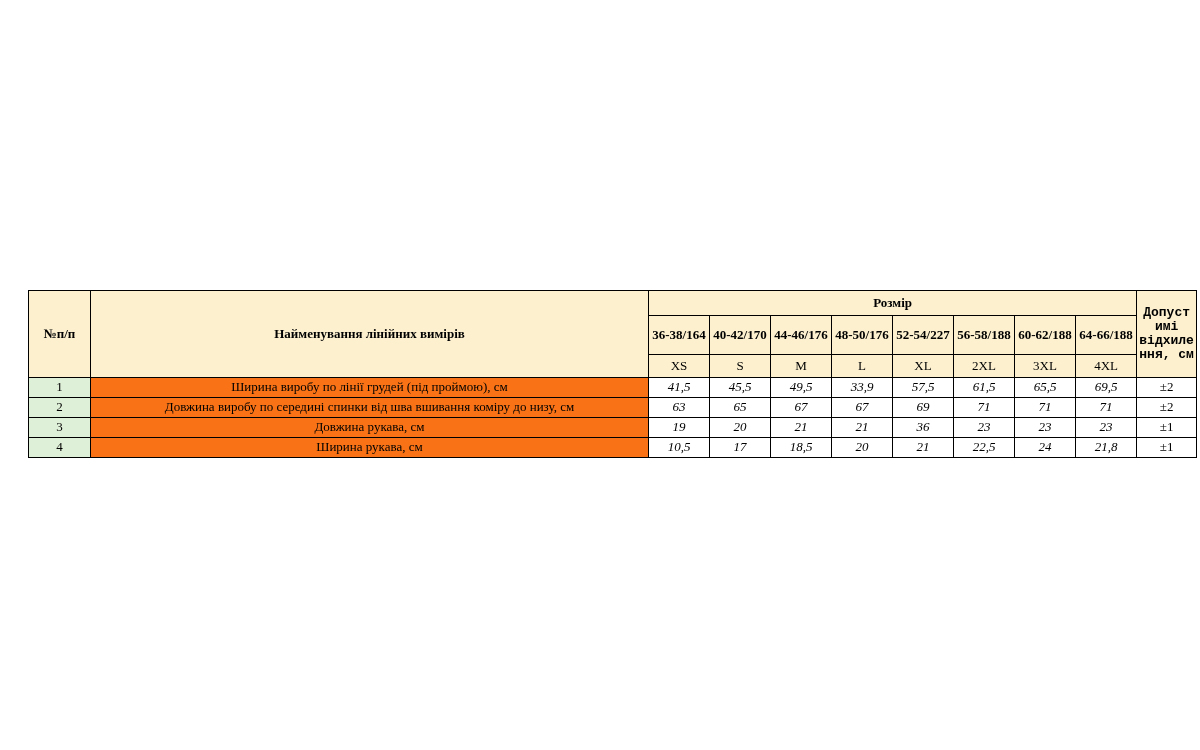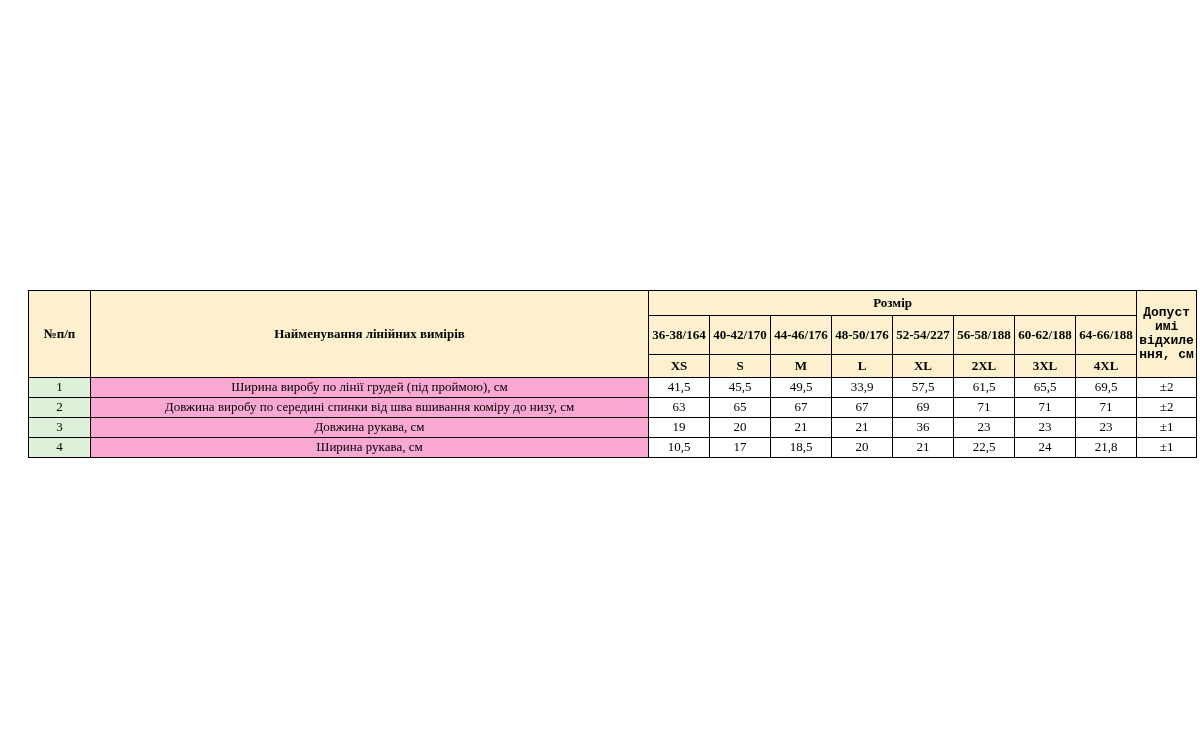--- a/index.html
+++ b/index.html
@@ -79,41 +79,42 @@
   .size-num {
     font-size: 13px;
     font-weight: bold;
     line-height: 1.12;
     height: 38px;
     padding: 1px 0;
   }
 
   .size-letter {
     font-size: 14px;
-    font-weight: bold;
+    font-weight: normal;
     height: 22px;
   }
 
   
   .row-idx {
     background: #dff0d8;
     font-size: 13px;
     height: 19px;
   }
 
   .row-name {
-    background: #f9a8d4;
+    background: #f97316;
     font-size: 13px;
     text-align: center;
     padding: 0 4px;
   }
 
   .cell-val {
     background: #ffffff;
     font-size: 13px;
+    font-style: italic;
   }
 
   .cell-tol {
     background: #ffffff;
     font-size: 13px;
   }
 </style>
 </head>
 <body>
 

